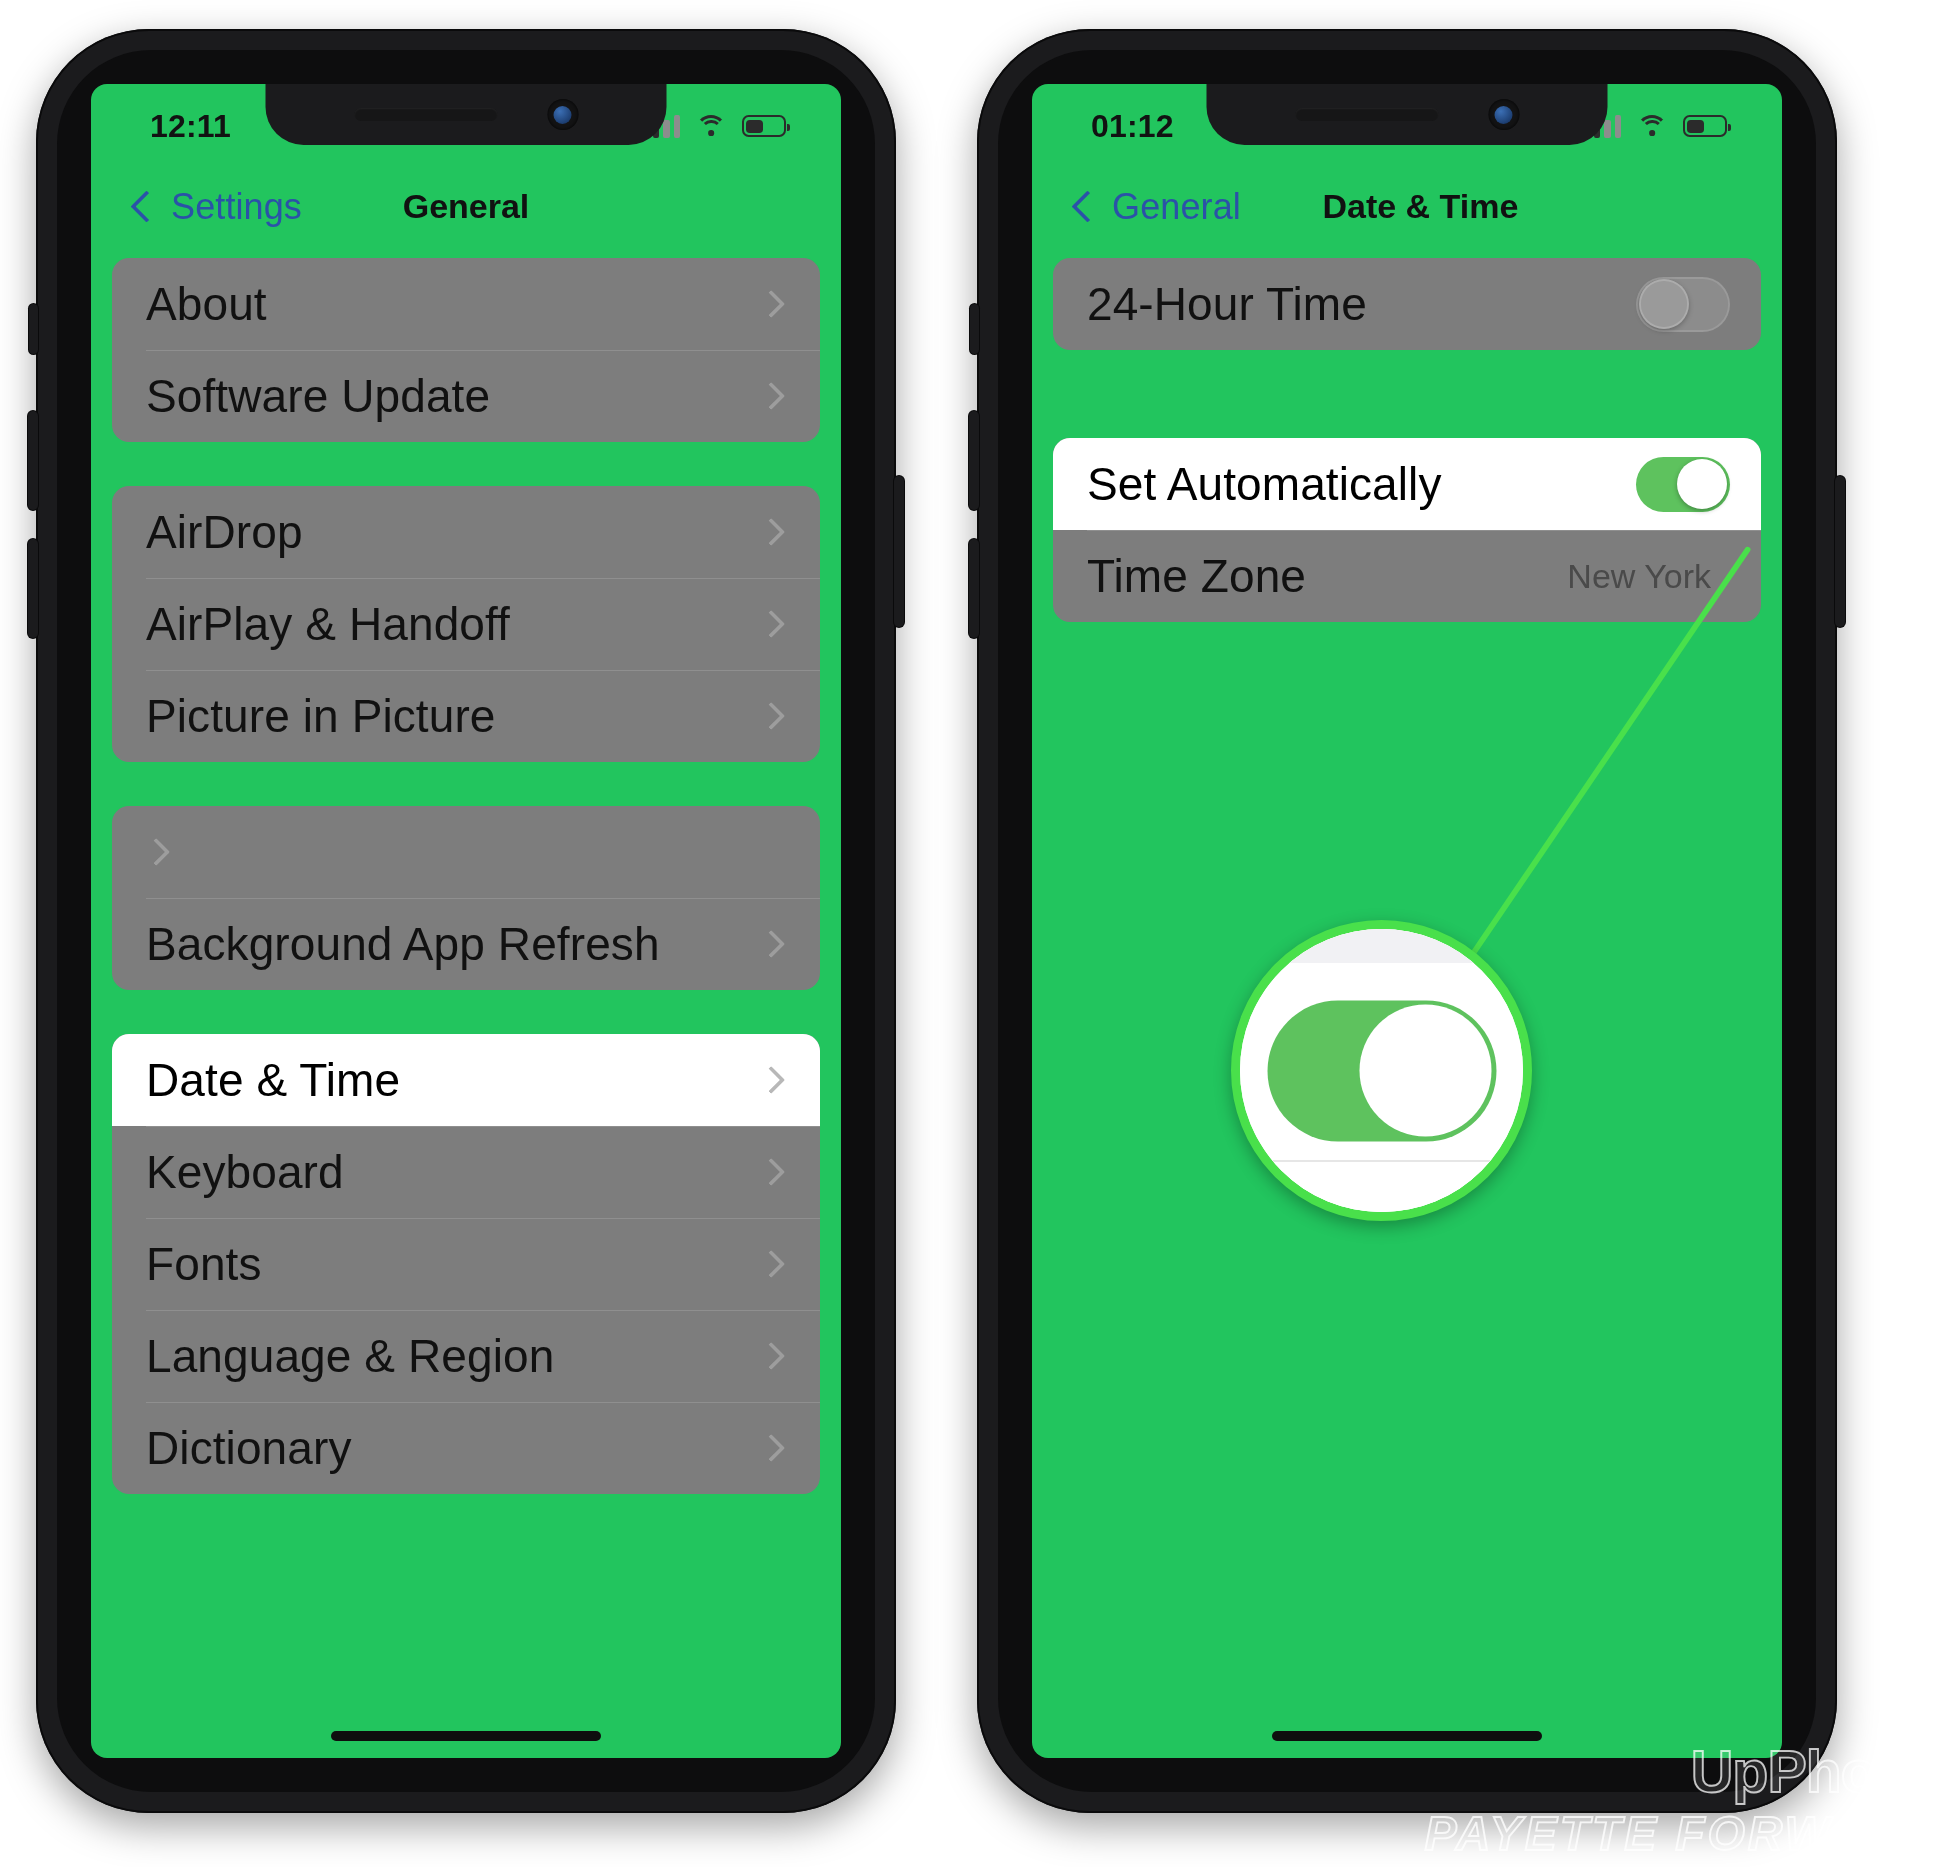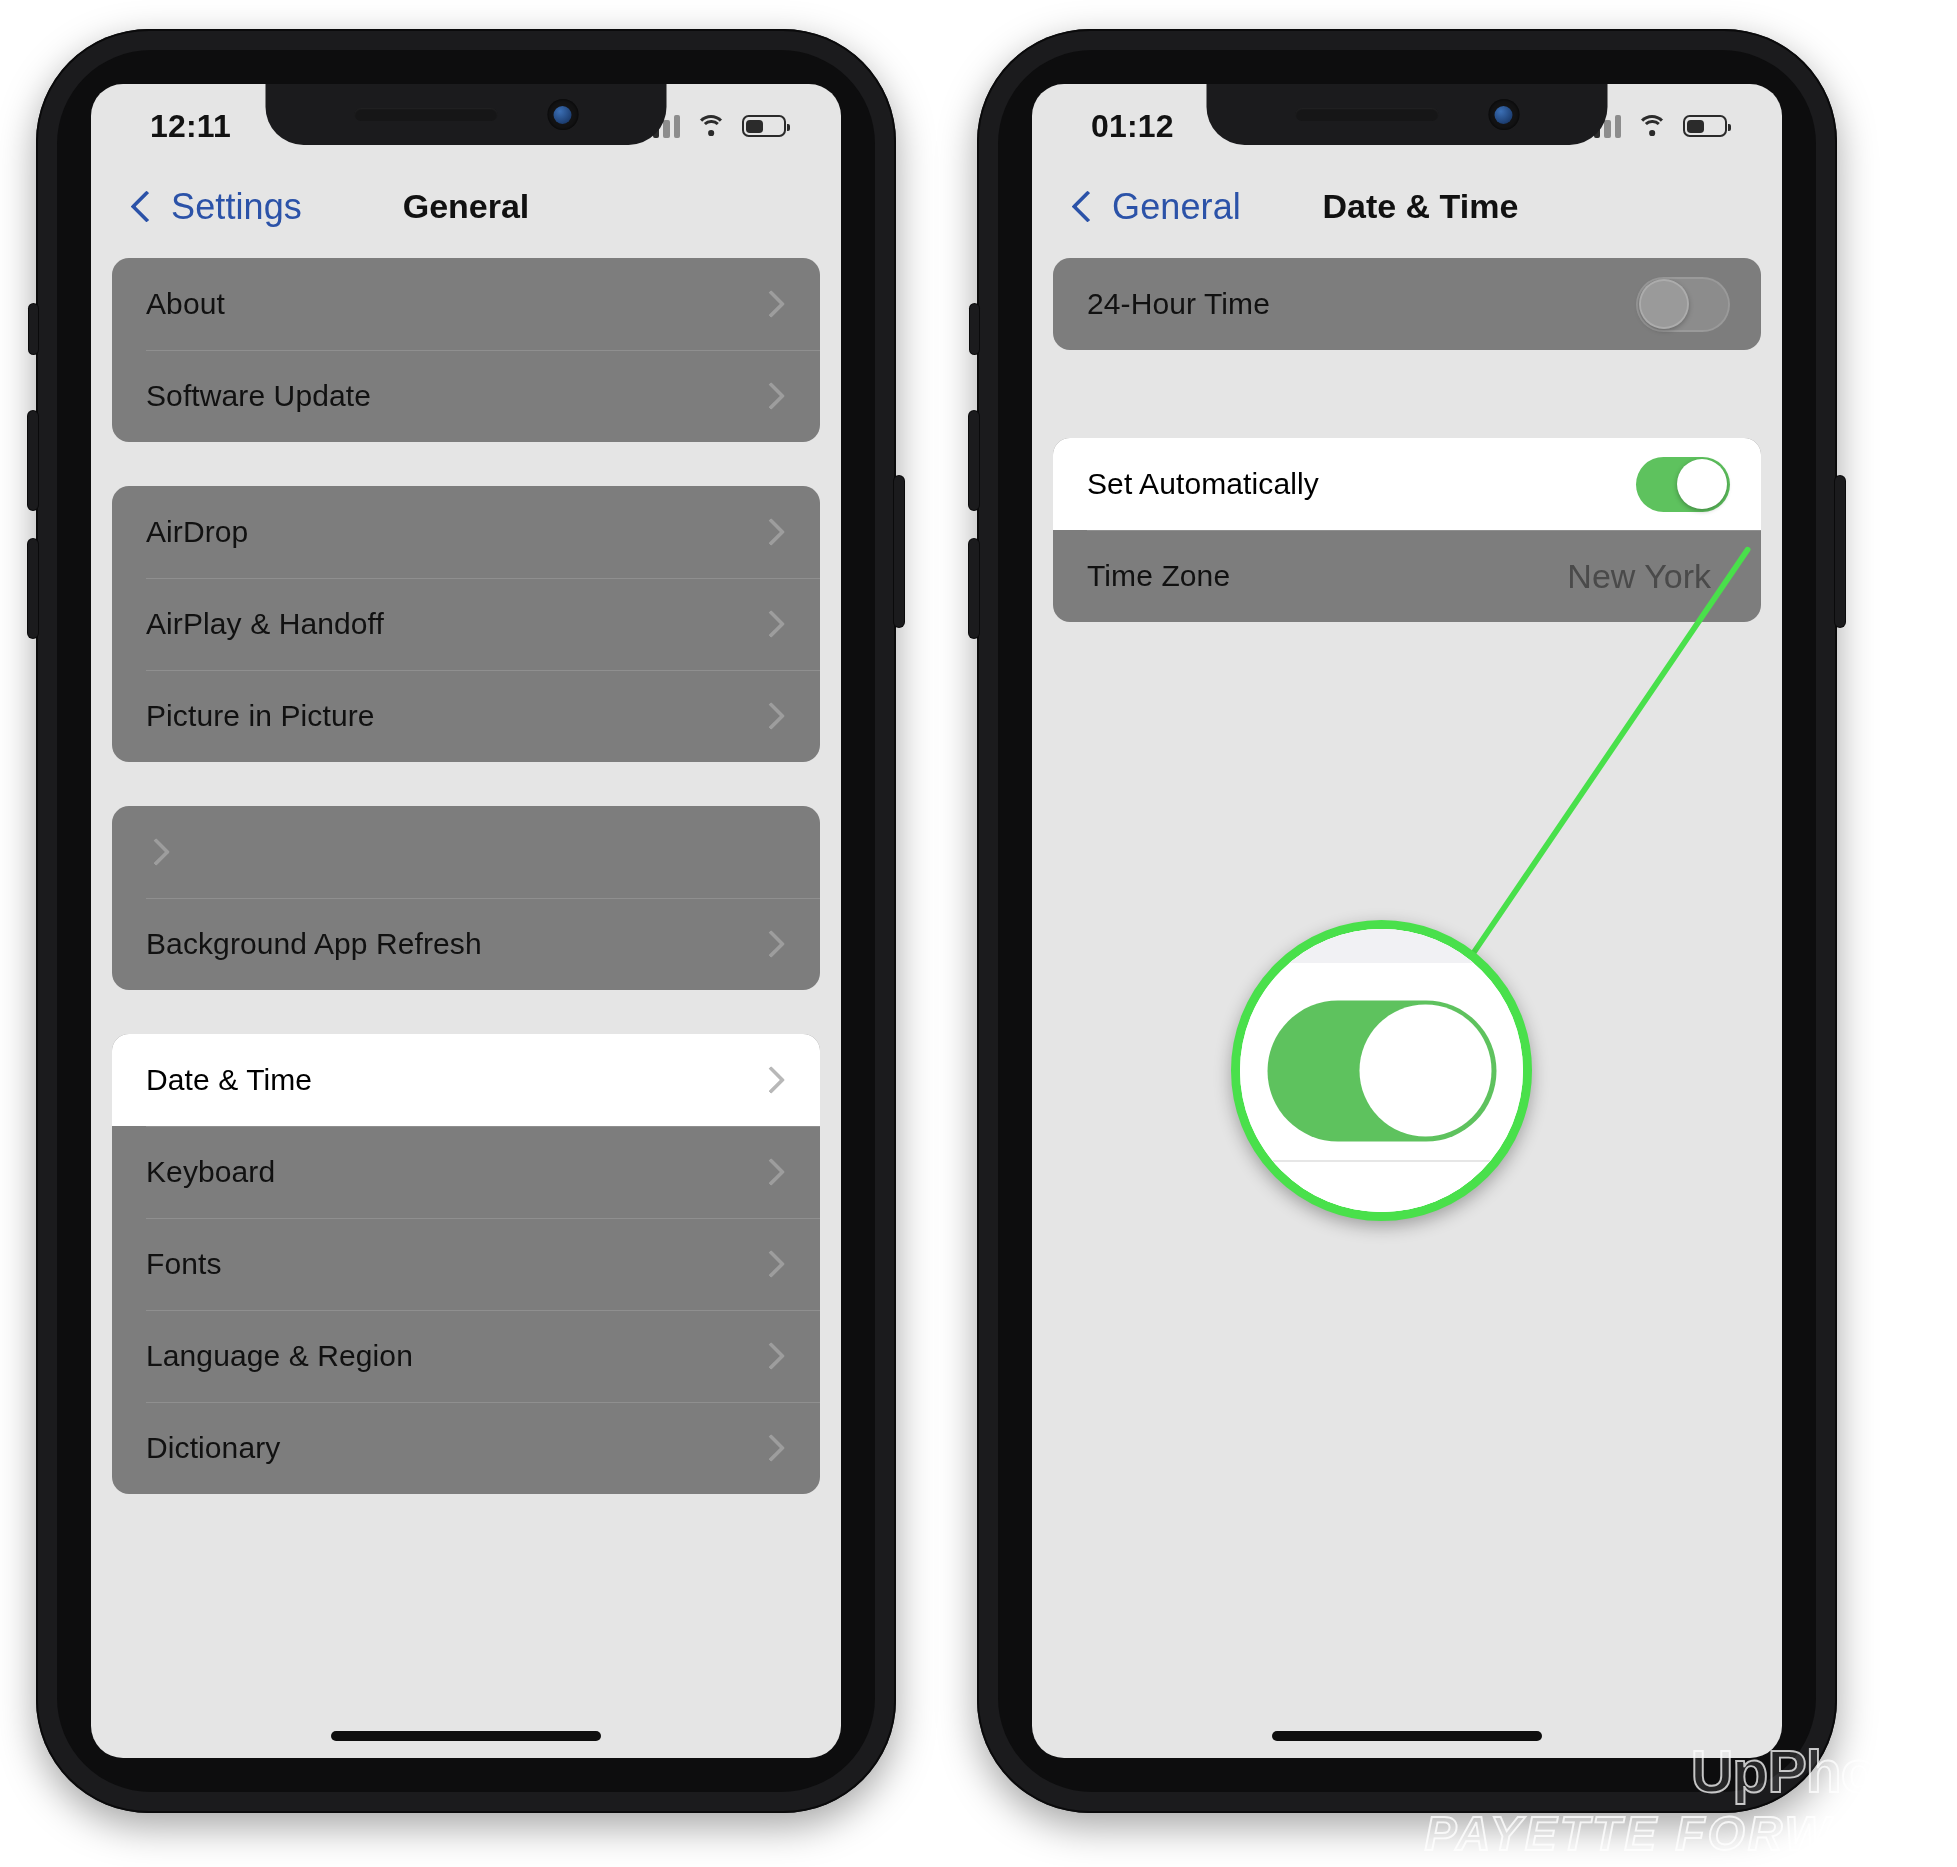--- a/index.html
+++ b/index.html
@@ -25,23 +25,23 @@
   .phone.left{left:36px;top:29px;}
   .phone.right{left:977px;top:29px;}
 
   .phone .bezel{
     position:absolute;left:21px;top:21px;right:21px;bottom:21px;
     border-radius:94px;
     background:#0d0d0e;
   }
   .screen{
     position:absolute;left:34px;top:34px;right:34px;bottom:34px;
-    border-radius:32px;
+    border-radius:16px;
     overflow:hidden;
-    background:#e5e5e5;
+    background:#22c55e;
   }
 
   
   .btn-side{position:absolute;background:#1b1b1d;border-radius:5.7px;box-shadow:0 0 0 1px #0a0a0b;}
   .phone .mute{left:-6.7px;top:275px;width:8.6px;height:50px;}
   .phone .volup{left:-7.6px;top:382px;width:9.6px;height:99px;}
   .phone .voldn{left:-7.6px;top:510px;width:9.6px;height:99px;}
   .phone .power{right:-7.6px;top:447px;width:9.6px;height:151px;}
 
   
@@ -126,21 +126,21 @@
     display:flex;align-items:center;
     height:92px;
     padding:0 31px 0 34px;
     box-sizing:border-box;
     cursor:pointer;
   }
   .row + .row::before{
     content:"";position:absolute;left:34px;right:0;top:0;height:1.4px;
     background:rgba(255,255,255,.14);
   }
-  .row .label{font-size:30px;color:#111;flex:1;letter-spacing:0.1px;}
+  .row .label{font-size:46px;color:#111;flex:1;letter-spacing:0.1px;}
   .row .value{font-size:34px;color:#4a4a4a;margin-right:19px;}
   .chev{width:16.3px;height:16.3px;border-top:4.8px solid #9d9d9d;
         border-right:4.8px solid #9d9d9d;transform:rotate(45deg);
         border-radius:1.9px;margin-right:7.6px;}
 
   
   .row.highlight{background:#ffffff;}
   .row.highlight .label{color:#000;}
   .row.highlight .chev{border-color:#b8b8b8;}
 

